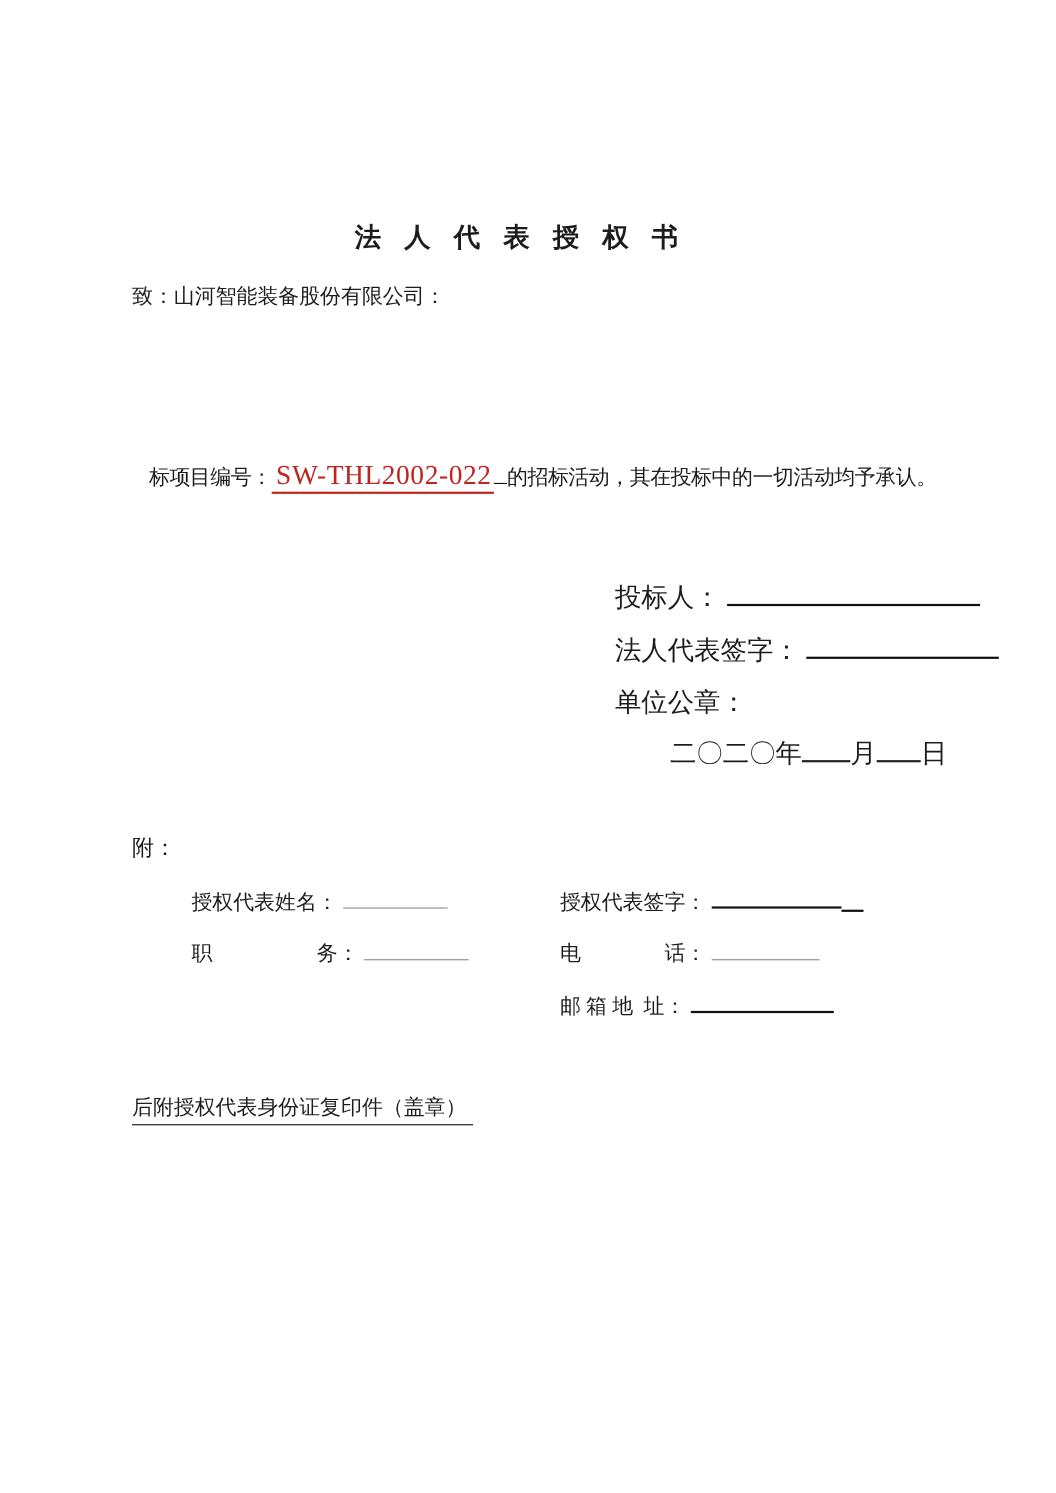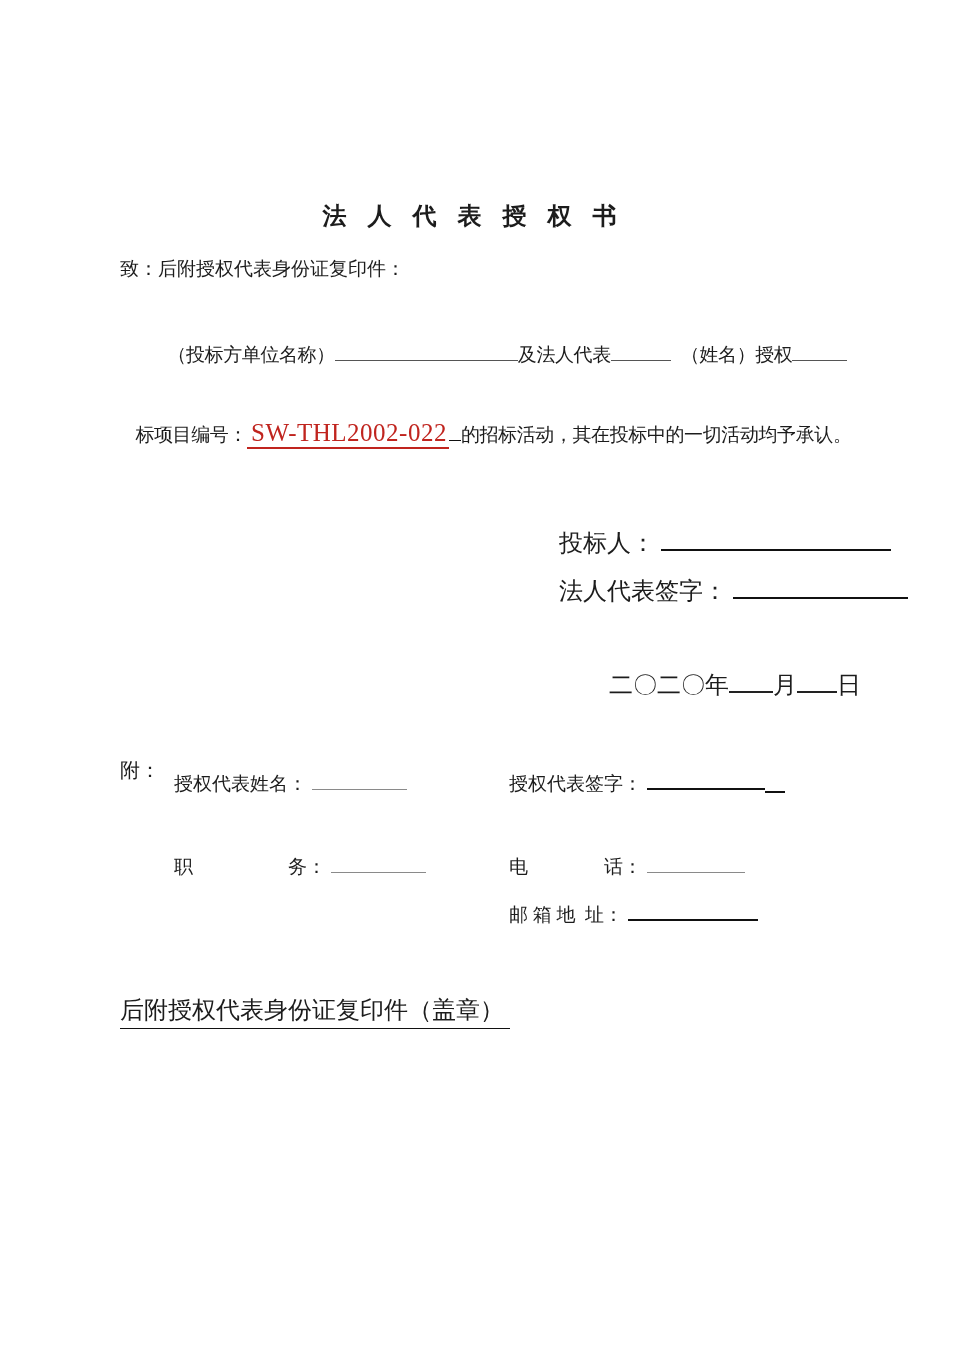--- a/index.html
+++ b/index.html
@@ -52,63 +52,63 @@
   .sig{font-size:24px;}
   .sig-bidder{top:500px;left:535px;}
   .sig-legal{top:548px;left:535px;}
   .sig-seal{top:595px;left:535px;}
   .sig-date{top:642px;left:585px;font-family:Liberation Serif, serif;}
   .b-bidder{width:230px;}
   .b-legal{width:175px;}
   .b-month{width:44px;border-bottom:2px solid #222;}
   .b-day{width:40px;border-bottom:2px solid #222;}
   .attach-head{top:757px;left:120px;font-size:20px;}
-  .att-row1{top:749px;}
+  .att-row1{top:785px;}
   .att-row2{top:832px;}
   .att-row3{top:880px;}
   .att-left{left:155px;font-size:19px;}
   .att-right{left:490px;font-size:19px;}
   .b-att-left{width:95px;}
   .b-att-phone{width:98px;}
   .b-rep-sign{width:118px;}
   .sign-tail{display:inline-block;width:20px;border-bottom:2px solid #111;transform:translateY(3px);}
   .b-email{width:130px;}
   .footer-note{
     top:994px;left:120px;
-    font-size:24px;
+    font-size:19px;
     border-bottom:1.5px solid #111;
     padding:0 6px 2px 0;
   }
 </style>
 </head>
 <body>
 
 <div class="page" style="--accent: #c0241e; --ink: #1c1c1c; background: rgb(255, 255, 255);">
 
   <div class="abs doc-title">法人代表授权书</div>
 
-  <div class="abs salutation">致：后附授权代表身份证复印件：</div>
+  <div class="abs salutation">致：山河智能装备股份有限公司：</div>
 
-  <div class="abs bodyline line1">
-    <span class="indent"></span><span>（投标方单位名称）</span><span class="blank thin b-company"></span><span>及法人代表</span><span class="blank thin b-rep"></span><span class="gap10"></span><span>（姓名）授权</span><span class="blank thin b-auth"></span>
-  </div>
 
 
   <div class="abs bodyline line3">
     <span>标项目编号：</span><span class="red proj-code">SW-THL2002-022</span><span class="code-tail"></span><span>的招标活动，其在投标中的一切活动均予承认。</span>
   </div>
 
   <div class="abs sig sig-bidder">
     <span>投标人：</span> <span class="blank dark b-bidder"></span>
   </div>
 
   <div class="abs sig sig-legal">
     <span>法人代表签字：</span> <span class="blank dark b-legal"></span>
   </div>
 
+  <div class="abs sig sig-seal">
+    <span>单位公章：</span>
+  </div>
 
   <div class="abs sig sig-date">
     <span>二〇二〇年</span><span class="blank b-month"></span><span>月</span><span class="blank b-day"></span><span>日</span>
   </div>
 
   <div class="abs attach-head">附：</div>
 
   <div class="abs att-left att-row1">
     <span>授权代表姓名：</span> <span class="blank gray b-att-left"></span>
   </div>

